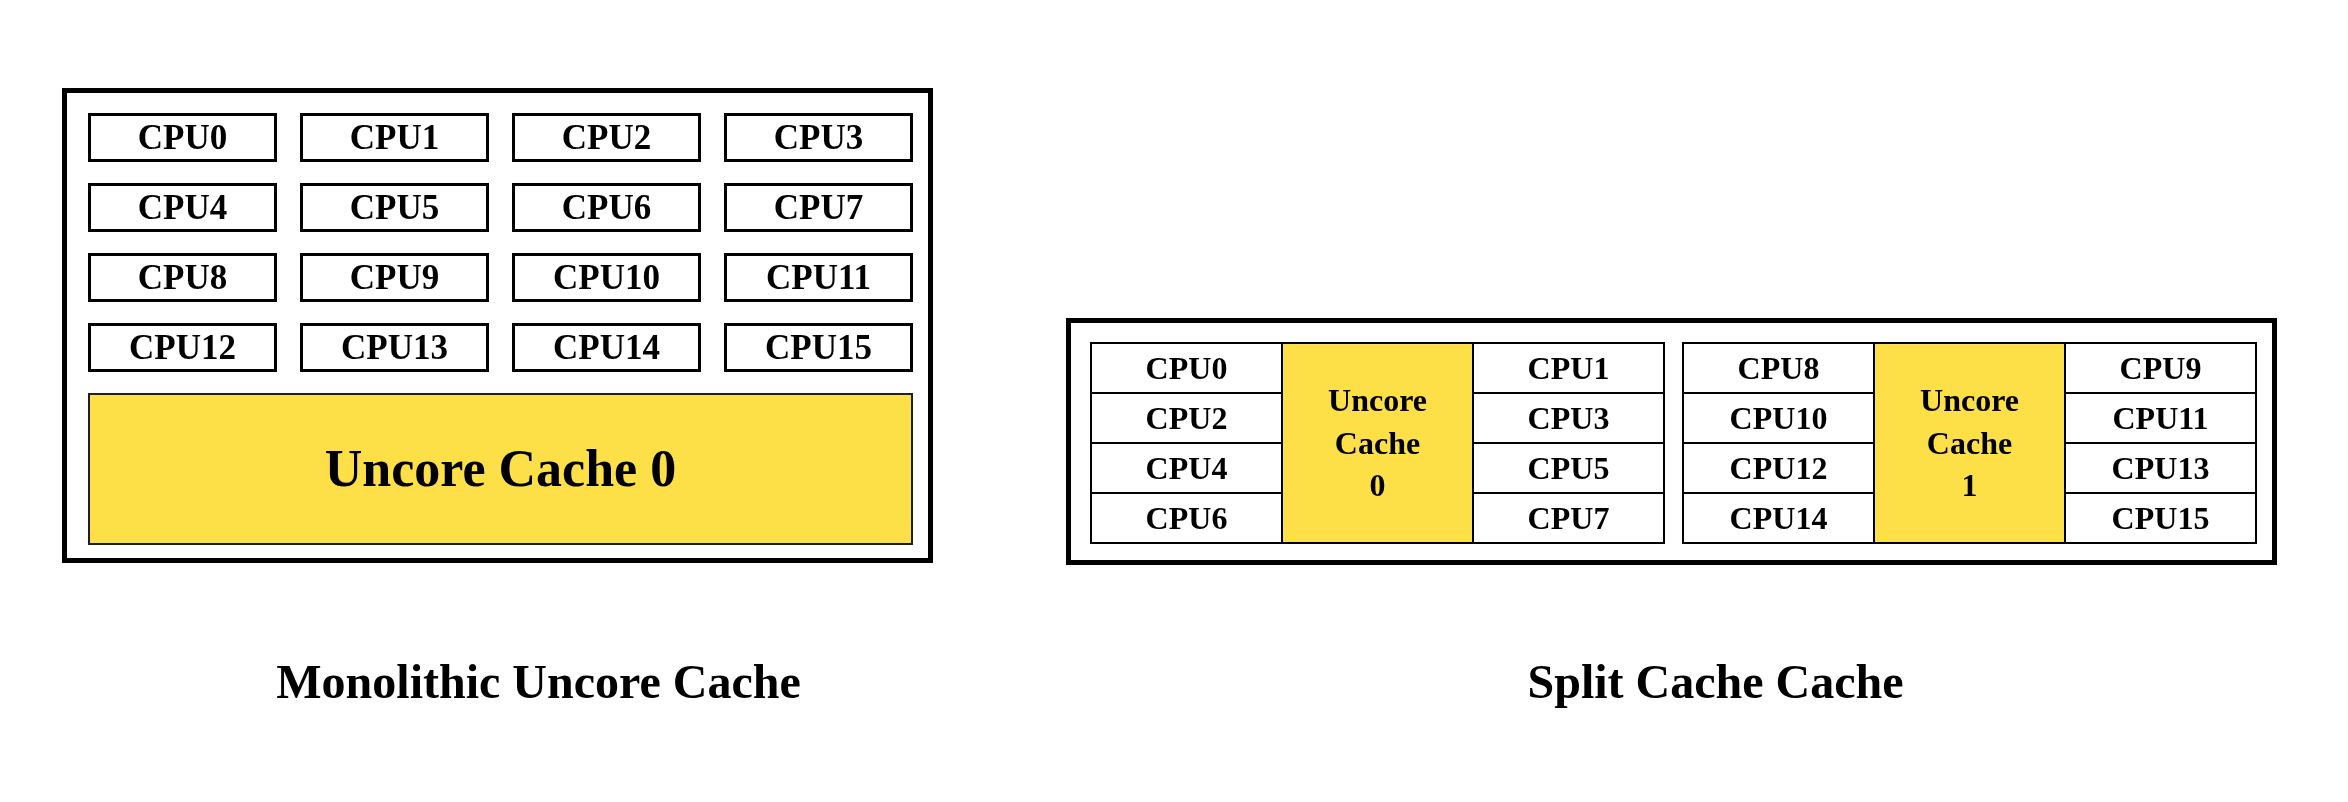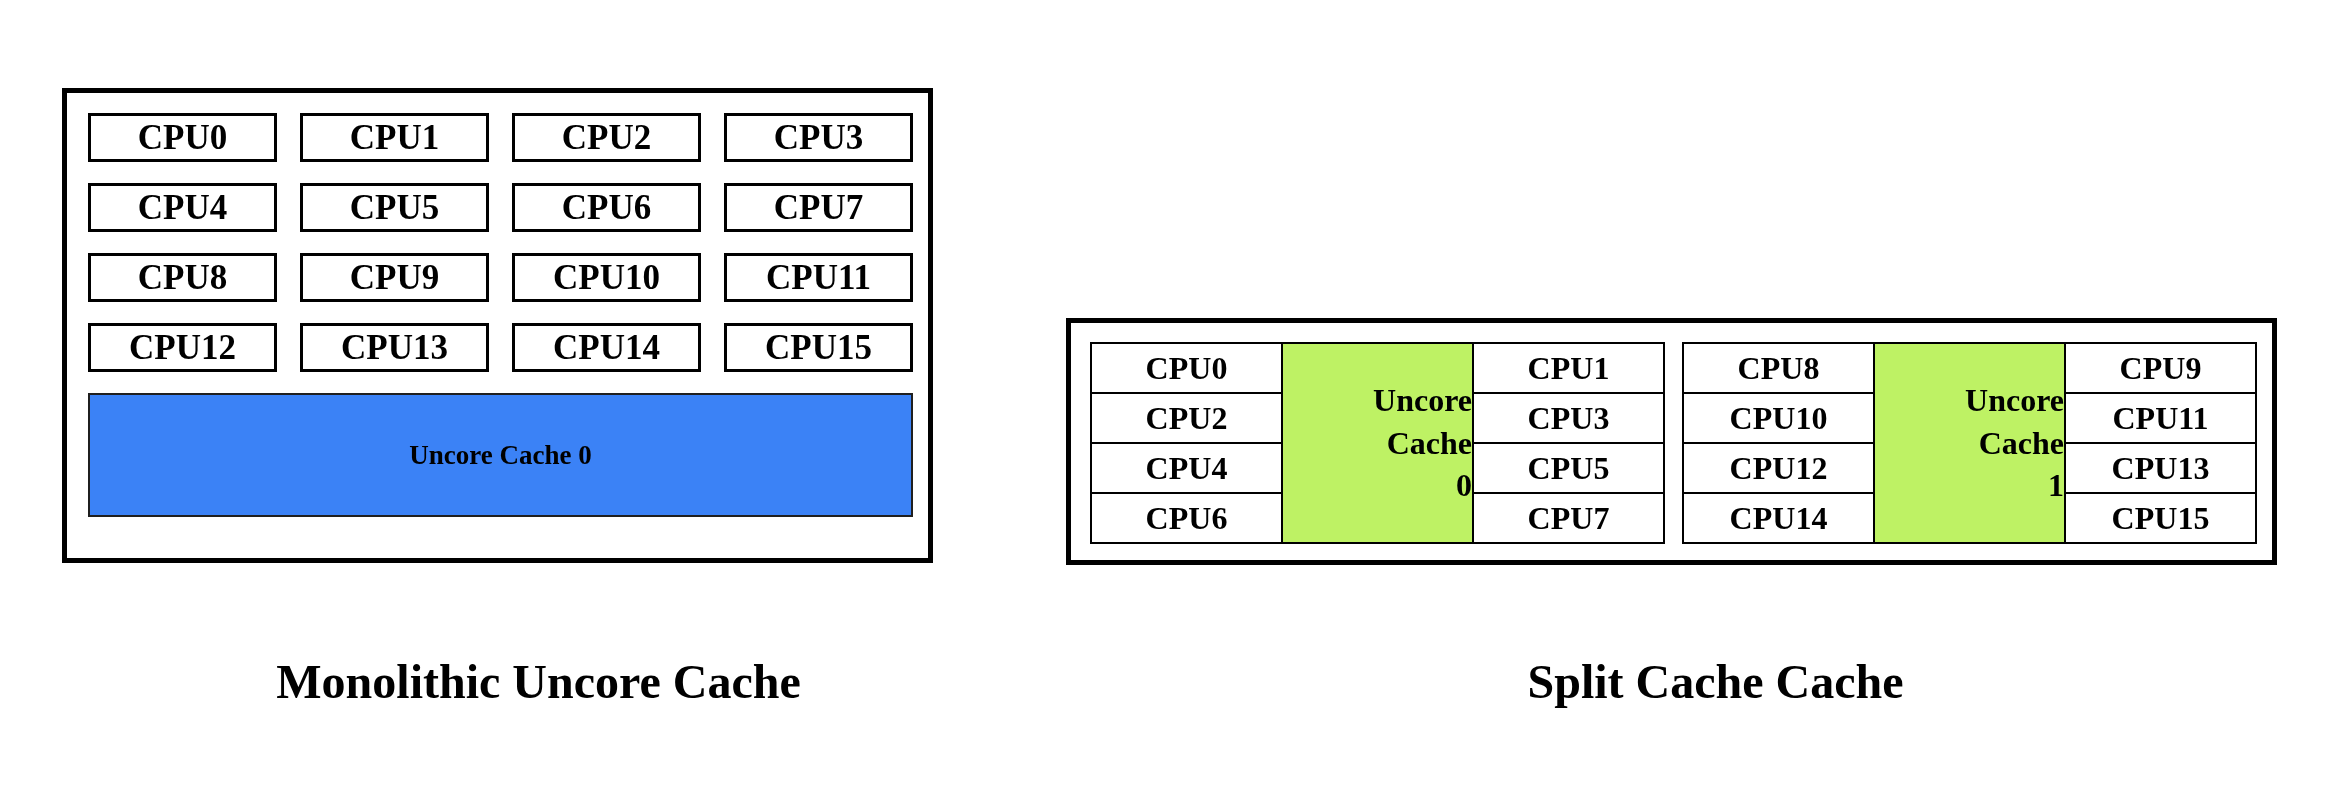--- a/index.html
+++ b/index.html
@@ -47,28 +47,28 @@
     align-items: center;
     justify-content: center;
     font-size: 35px;
     line-height: 1;
   }
   .mono-cache {
     position: absolute;
     left: 21px;
     top: 300px;
     width: 825px;
-    height: 124px;
-    background: #3b82f6;
+    height: 152px;
+    background: #fde047;
     border: 2px solid #1f1f1f;
     box-sizing: border-box;
     display: flex;
     align-items: center;
     justify-content: center;
-    font-size: 27px;
+    font-size: 52px;
     line-height: 1;
   }
 
   
   .split-box {
     position: absolute;
     left: 1066px;
     top: 318px;
     width: 1211px;
     height: 247px;
@@ -90,23 +90,22 @@
     height: 50px;
     padding: 0;
     text-align: center;
     vertical-align: middle;
     font-size: 32px;
     line-height: 1;
     background: #ffffff;
     box-sizing: border-box;
   }
   .split-table td.cache-cell {
-    background: #bef264;
+    background: #fde047;
     line-height: 1.33;
-    text-align: right;
   }
   .cache-line { display: block; }
 
   
   .caption {
     position: absolute;
     top: 637px;
     margin: 16px;
     text-align: center;
     font-size: 48px;

